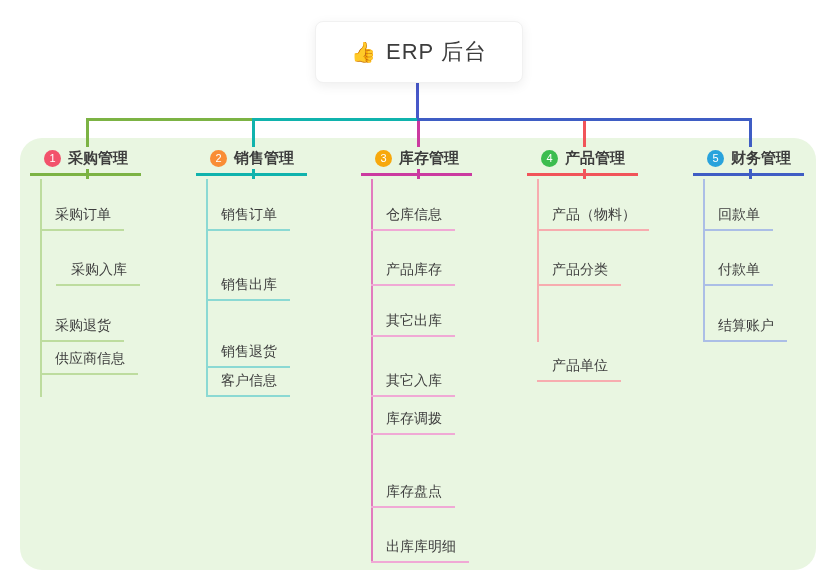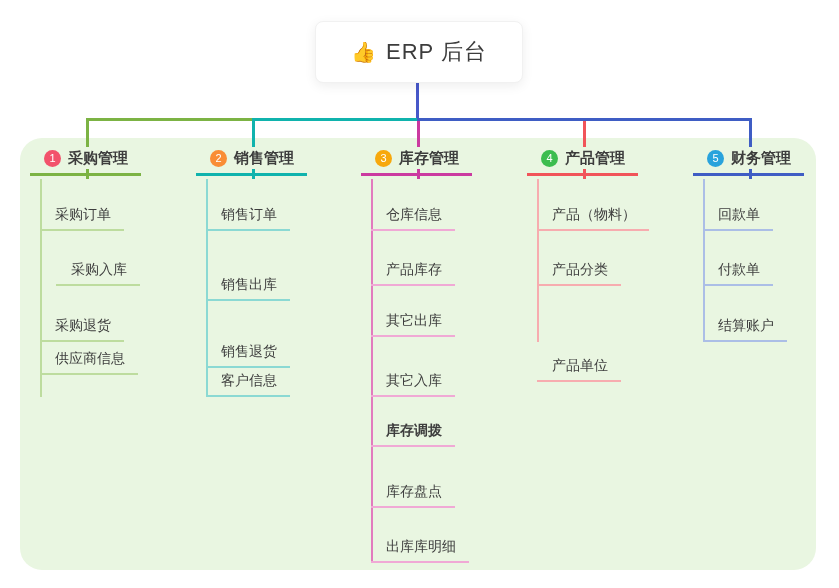--- a/index.html
+++ b/index.html
@@ -120,21 +120,21 @@
       <div class="child-node" style="left: 206px; top: 315px; border-bottom: 2px solid rgb(139, 217, 211); margin-top: 26px;"><span class="child-label">销售退货</span></div>
       <div class="child-node" style="left: 206px; top: 370px; border-bottom: 2px solid rgb(139, 217, 211);"><span class="child-label">客户信息</span></div>
       <div class="branch-header" style="left: 361px; border-bottom: 3px solid rgb(203, 58, 160);">
         <span class="badge" style="background: rgb(247, 168, 12);">3</span>
         <span class="branch-label">库存管理</span>
       </div>
       <div class="child-node" style="left: 371px; top: 204px; border-bottom: 2px solid rgb(240, 169, 213);"><span class="child-label">仓库信息</span></div>
       <div class="child-node" style="left: 371px; top: 259px; border-bottom: 2px solid rgb(240, 169, 213);"><span class="child-label">产品库存</span></div>
       <div class="child-node" style="left: 371px; top: 310px; border-bottom: 2px solid rgb(240, 169, 213);"><span class="child-label">其它出库</span></div>
       <div class="child-node" style="left: 371px; top: 370px; border-bottom: 2px solid rgb(240, 169, 213); text-align: center;"><span class="child-label">其它入库</span></div>
-      <div class="child-node" style="left: 371px; top: 420px; border-bottom: 2px solid rgb(240, 169, 213); font-weight: bold;"><span class="child-label">库存调拨</span></div>
+      <div class="child-node" style="left: 371px; top: 408px; border-bottom: 2px solid rgb(240, 169, 213);"><span class="child-label">库存调拨</span></div>
       <div class="child-node" style="left: 371px; top: 481px; border-bottom: 2px solid rgb(240, 169, 213);"><span class="child-label">库存盘点</span></div>
       <div class="child-node" style="left: 371px; top: 536px; border-bottom: 2px solid rgb(240, 169, 213);"><span class="child-label">出库库明细</span></div>
       <div class="branch-header" style="left: 527px; border-bottom: 3px solid rgb(241, 84, 89);">
         <span class="badge" style="background: rgb(60, 189, 79);">4</span>
         <span class="branch-label">产品管理</span>
       </div>
       <div class="child-node" style="left: 537px; top: 204px; border-bottom: 2px solid rgb(247, 172, 175);"><span class="child-label">产品（物料）</span></div>
       <div class="child-node" style="left: 537px; top: 259px; border-bottom: 2px solid rgb(247, 172, 175);"><span class="child-label">产品分类</span></div>
       <div class="child-node" style="left: 537px; top: 315px; border-bottom: 2px solid rgb(247, 172, 175); margin-top: 40px;"><span class="child-label">产品单位</span></div>
       <div class="branch-header" style="left: 693px; border-bottom: 3px solid rgb(63, 93, 196);">

